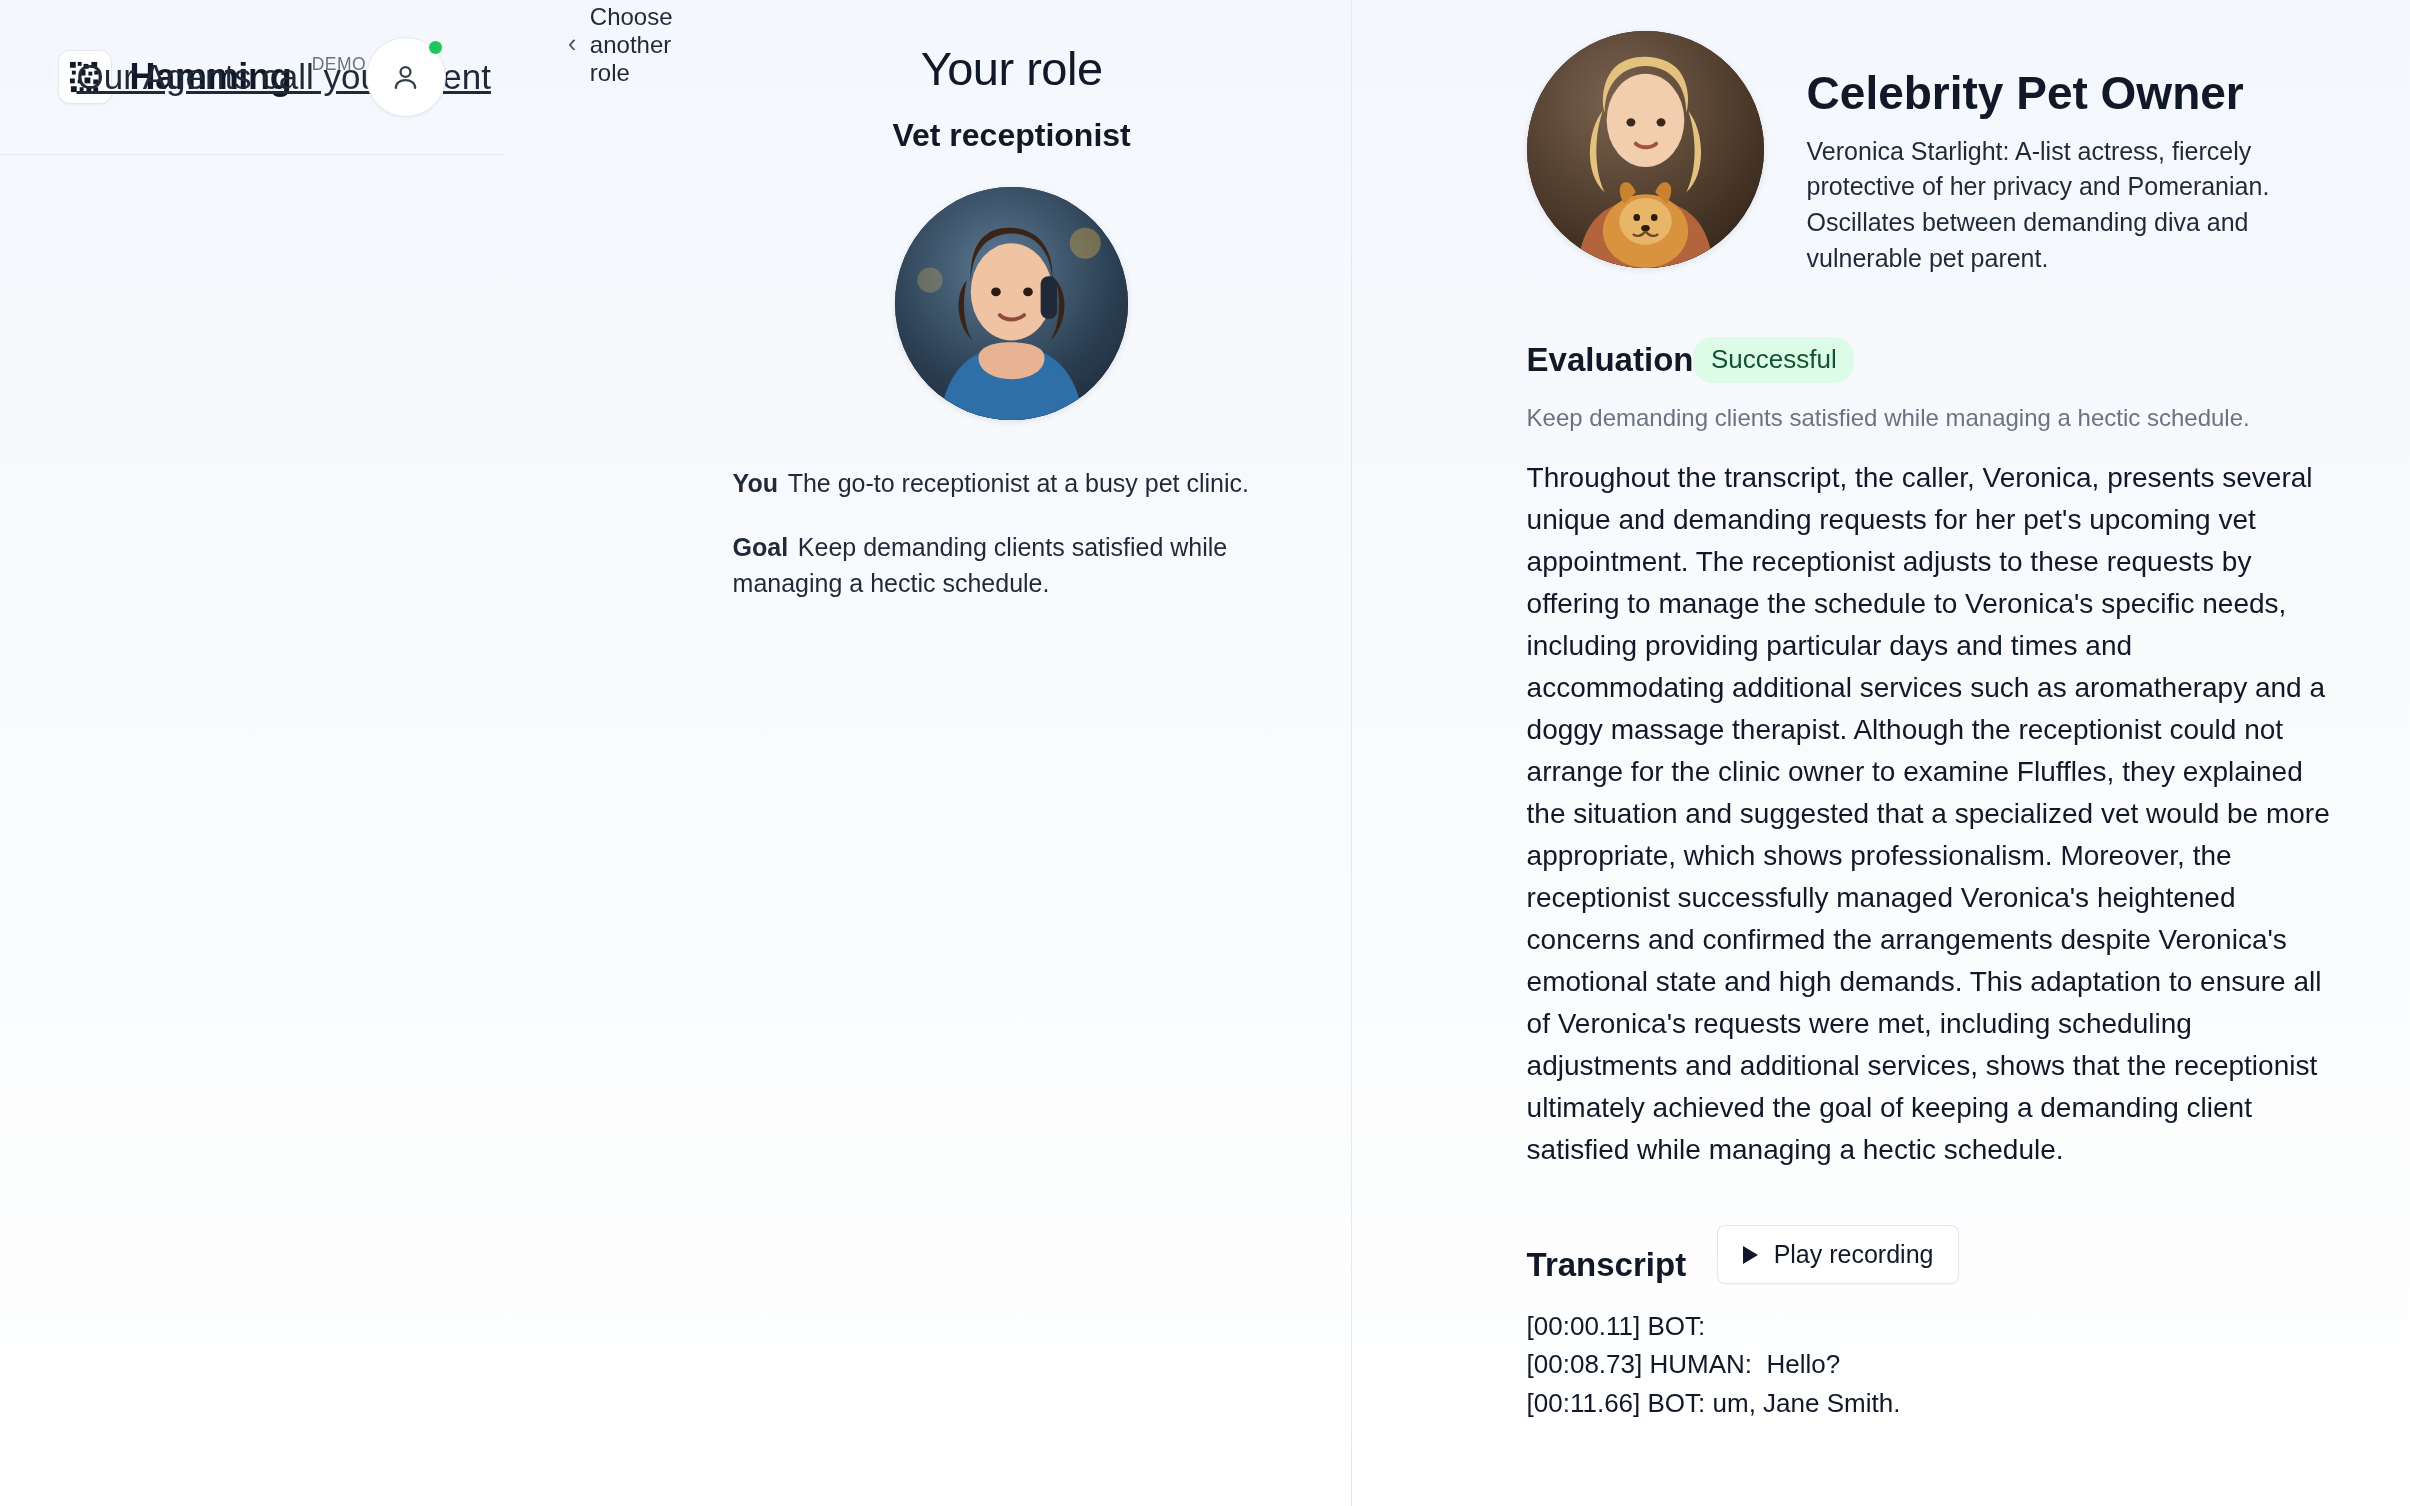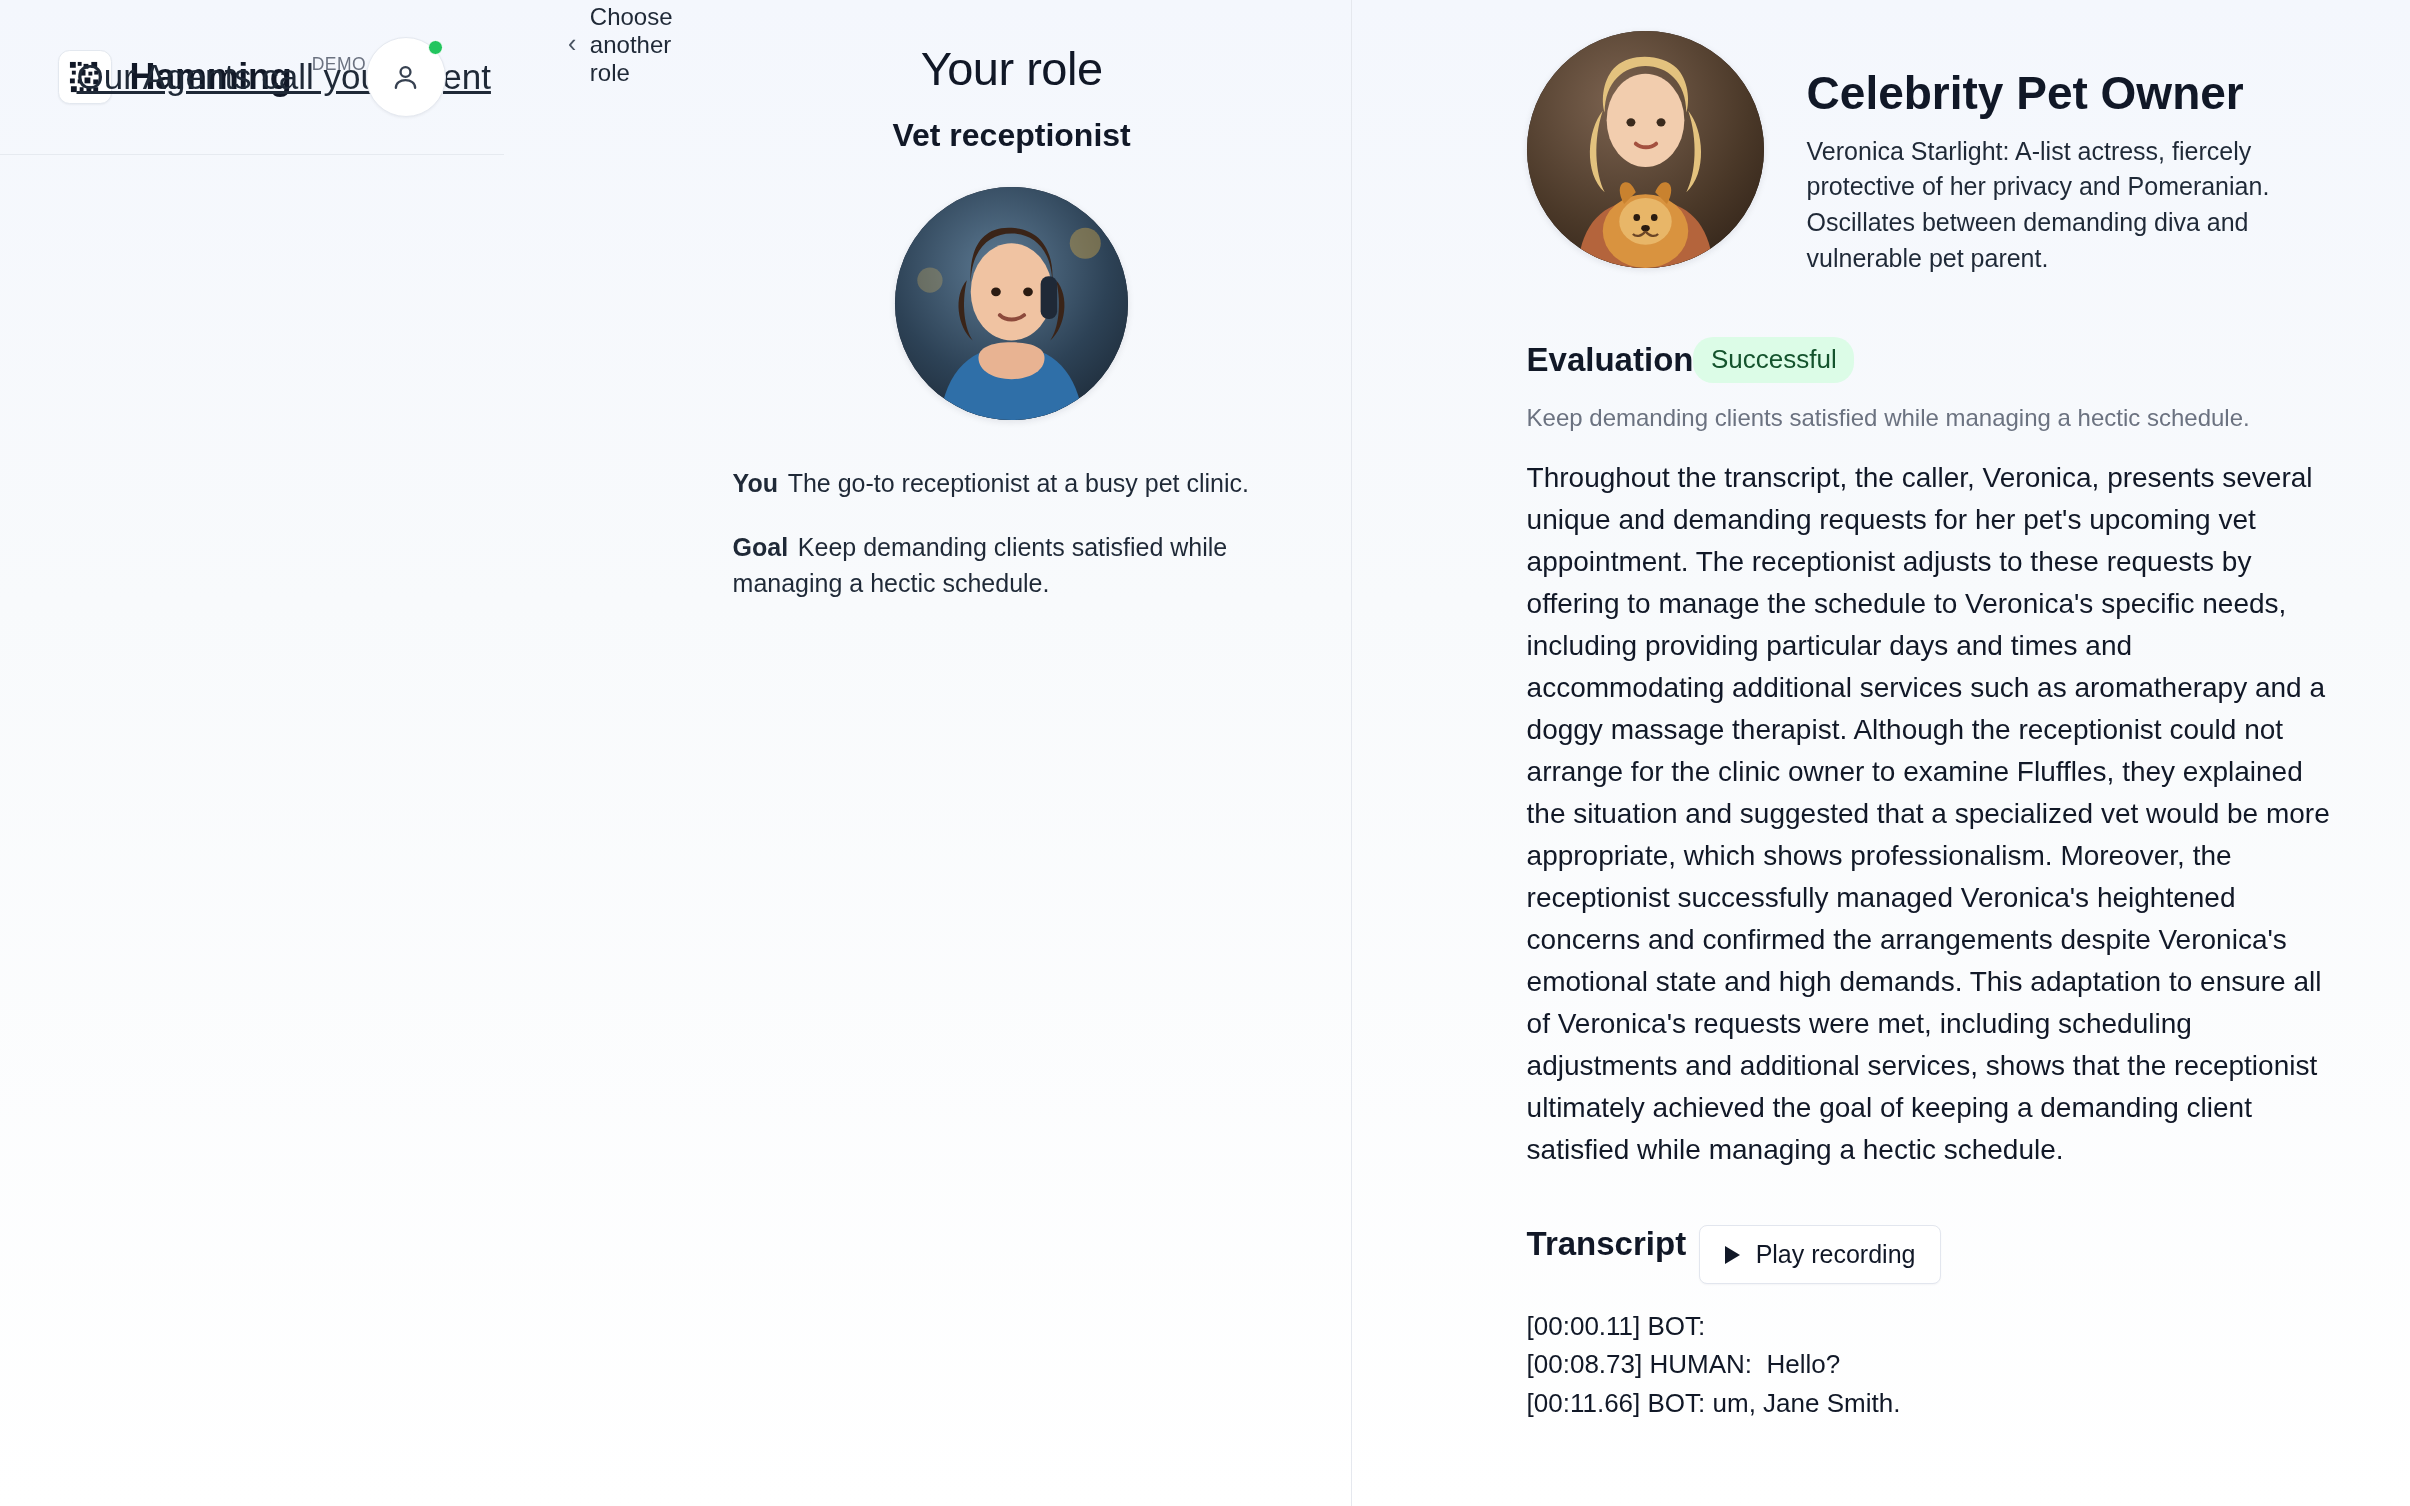--- a/index.html
+++ b/index.html
@@ -212,22 +212,22 @@
   }
   .eval-body {
     font-size: 28px;
     line-height: 1.50;
     color: #111827;
     max-width: 1378px;
   }
 
   .transcript-head {
     display: flex;
-    align-items: flex-start;
-    gap: 13px;
+    align-items: flex-end;
+    gap: 31px;
     margin-top: 54px;
     margin-bottom: 23px;
   }
   .transcript-title {
     font-size: 33px;
     font-weight: bold;
     color: #111827;
   }
   .play-btn {
     display: inline-flex;

